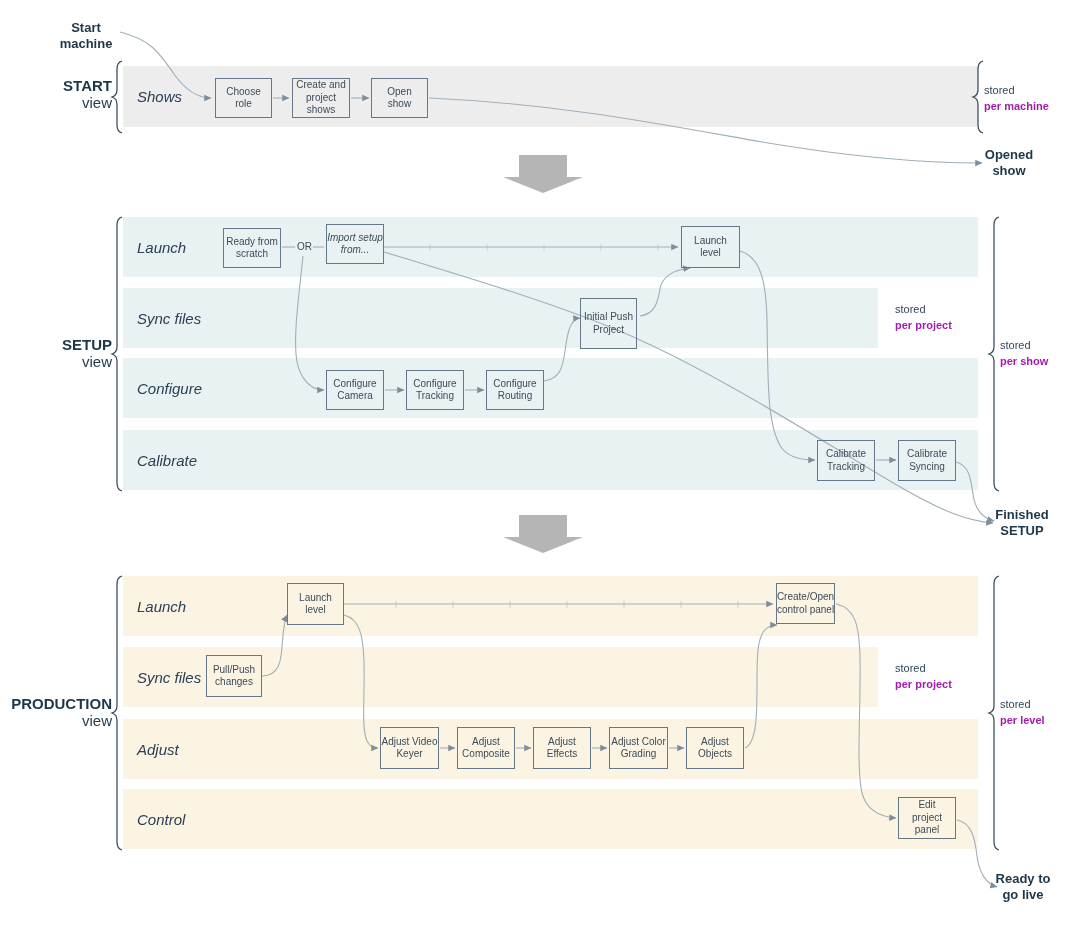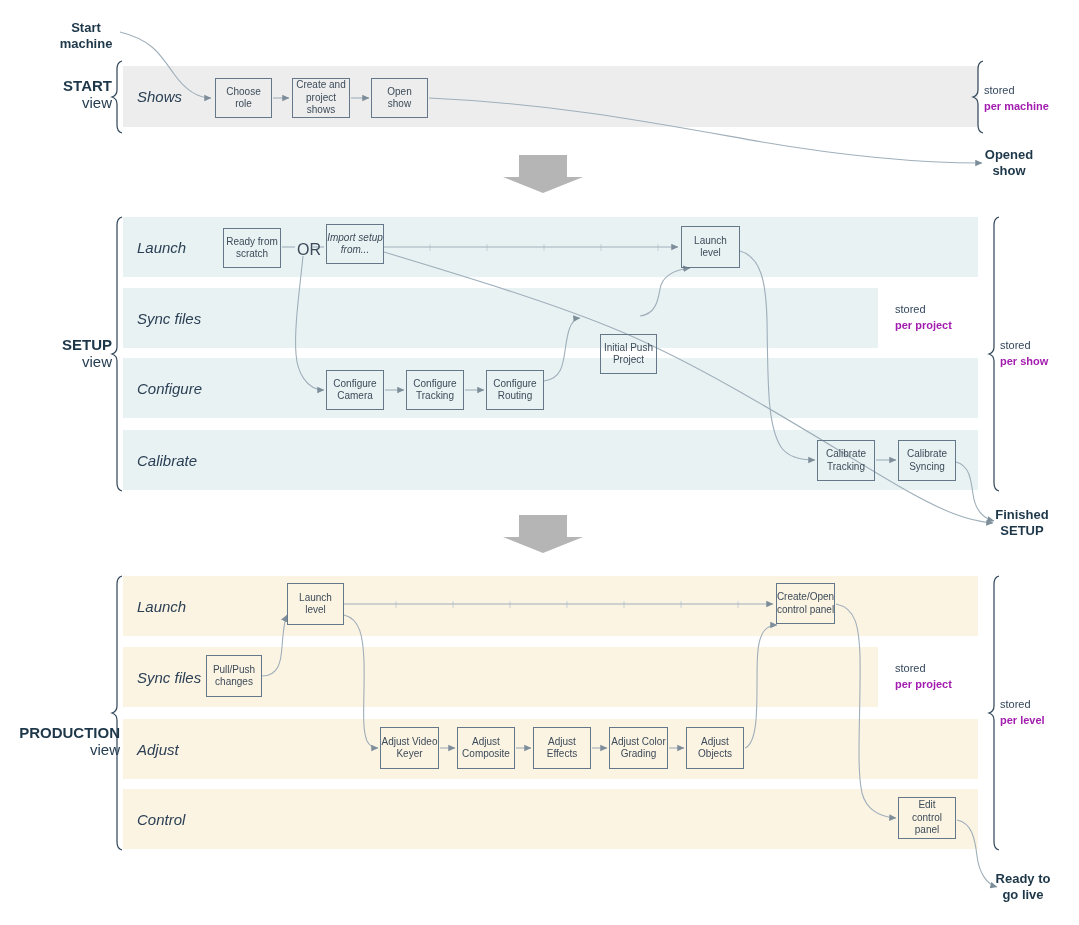--- a/index.html
+++ b/index.html
@@ -23,21 +23,21 @@
   .view-label { position:absolute; z-index:3; text-align:right; font-size:15px; line-height:17px; color:#243c50; }
   .view-label .big { font-weight:bold; color:#1d3749; }
 
   .stored { position:absolute; z-index:3; font-size:11px; line-height:16px; color:#33475c; }
   .stored .scope { display:block; font-weight:bold; color:#a21caf; }
   .stored .prefix { display:block; }
 
   .endlabel { position:absolute; z-index:3; font-weight:bold; font-size:13px; line-height:16px;
               color:#1d3749; text-align:center; white-space:pre-line; }
 
-  .or-label { position:absolute; z-index:3; font-size:16px; color:#3c4b59; }
+  .or-label { position:absolute; z-index:3; font-size:10px; color:#3c4b59; }
 </style>
 </head>
 <body>
 
 <div class="canvas">
 
   <div class="band gray" style="top:66px;  width:855px; height:61px;"></div>
 
   <div class="band blue" style="top:217px; width:855px; height:60px;"></div>
   <div class="band blue" style="top:288px; width:755px; height:60px;"></div>
@@ -142,21 +142,21 @@
   <div class="lane-label" style="top:288px; height:60px;">Sync files</div>
   <div class="lane-label" style="top:358px; height:60px;">Configure</div>
   <div class="lane-label" style="top:430px; height:60px;">Calibrate</div>
 
   <div class="node" style="left:223px; top:228px; width:58px; height:40px;">Ready from
 scratch</div>
   <div class="node" style="left:326px; top:224px; width:58px; height:40px;font-style:italic;">Import setup
 from...</div>
   <div class="node" style="left:681px; top:226px; width:59px; height:42px;">Launch
 level</div>
-  <div class="node" style="left:600px; top:298px; width:57px; height:40px;margin-top:36px;">Initial Push
+  <div class="node" style="left:580px; top:298px; width:57px; height:51px;">Initial Push
 Project</div>
   <div class="node" style="left:326px; top:370px; width:58px; height:40px;">Configure
 Camera</div>
   <div class="node" style="left:406px; top:370px; width:58px; height:40px;">Configure
 Tracking</div>
   <div class="node" style="left:486px; top:370px; width:58px; height:40px;">Configure
 Routing</div>
   <div class="node" style="left:817px; top:440px; width:58px; height:41px;">Calibrate
 Tracking</div>
   <div class="node" style="left:898px; top:440px; width:58px; height:41px;">Calibrate
@@ -164,21 +164,21 @@
 
   <div class="stored" style="left:895px; top:301px;">
     <span class="prefix">stored</span>
     <span class="scope">per project</span>
   </div>
   <div class="stored" style="left:1000px; top:337px;">
     <span class="prefix">stored</span>
     <span class="scope">per show</span>
   </div>
 
-  <div class="view-label" style="left:13px; top:695px; width:107px;margin-top:29px;">
+  <div class="view-label" style="left:5px; top:695px; width:107px;">
     <div class="big">PRODUCTION</div>
     <div>view</div>
   </div>
   <div class="lane-label" style="top:576px; height:60px;">Launch</div>
   <div class="lane-label" style="top:647px; height:60px;">Sync files</div>
   <div class="lane-label" style="top:719px; height:60px;">Adjust</div>
   <div class="lane-label" style="top:789px; height:60px;">Control</div>
 
   <div class="node" style="left:287px; top:583px; width:57px; height:42px;">Launch
 level</div>
@@ -190,21 +190,21 @@
 Composite</div>
   <div class="node" style="left:533px; top:727px; width:58px; height:42px;">Adjust
 Effects</div>
   <div class="node" style="left:609px; top:727px; width:59px; height:42px;">Adjust Color
 Grading</div>
   <div class="node" style="left:686px; top:727px; width:58px; height:42px;">Adjust
 Objects</div>
   <div class="node" style="left:776px; top:583px; width:59px; height:41px;">Create/Open
 control panel</div>
   <div class="node" style="left:898px; top:797px; width:58px; height:42px;">Edit
-control panel</div>
+project panel</div>
 
   <div class="stored" style="left:895px; top:660px;">
     <span class="prefix">stored</span>
     <span class="scope">per project</span>
   </div>
   <div class="stored" style="left:1000px; top:696px;">
     <span class="prefix">stored</span>
     <span class="scope">per level</span>
   </div>
 

